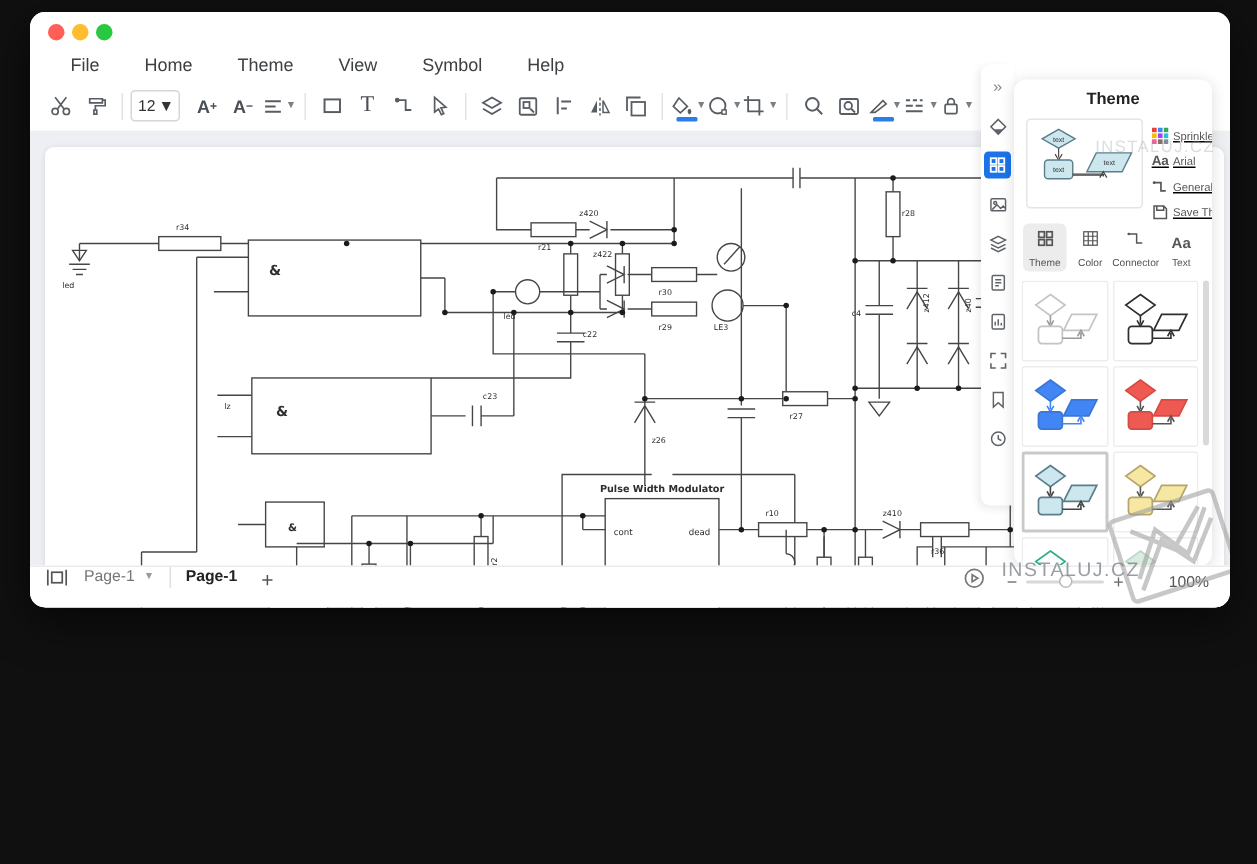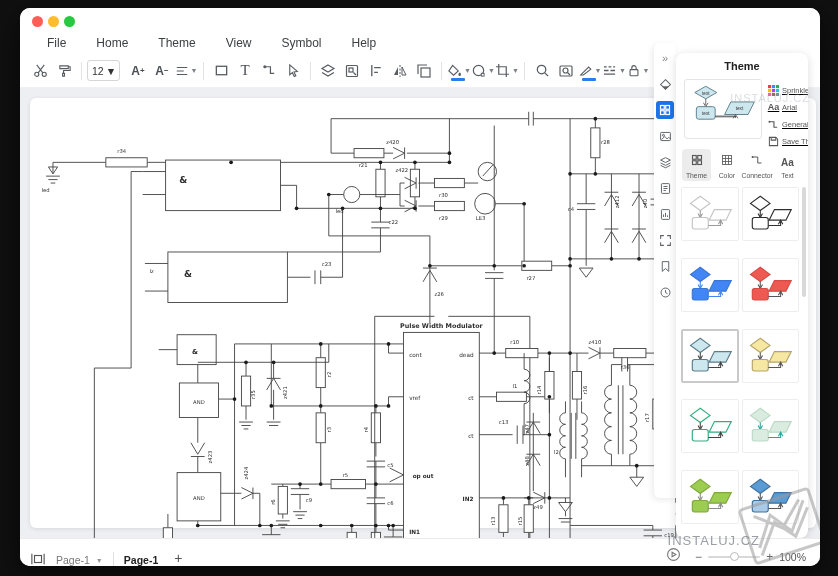--- a/index.html
+++ b/index.html
@@ -1,19 +1,19 @@
 <!DOCTYPE html>
 <html><head>
 <meta charset="utf-8">
 <style>
   * { margin:0; padding:0; box-sizing:border-box; }
   html,body { width:838px; height:576px; overflow:hidden; background:#101010;
     font-family:"Liberation Sans","DejaVu Sans",sans-serif; }
   #stage { position:absolute; inset:0; }
-  #window { position:absolute; left:20px; top:8px; width:800px; height:558px;
+  #window { position:absolute; left:20px; top:8px; width:800px; height:397px;
     background:#fff; border-radius:10px; overflow:hidden; box-shadow:0 8px 30px rgba(0,0,0,.6); }
 
   
   #titlebar { position:absolute; left:0; top:0; right:0; height:24px; background:#fff; }
   .tl { position:absolute; top:8px; width:11px; height:11px; border-radius:50%; }
 
   
   #menubar { position:absolute; left:0; top:24px; right:0; height:22px; display:flex; align-items:center; padding-left:12px; }
   .menu-item { font-size:12px; color:#3c4043; padding:3px 15px; cursor:default; }
 
@@ -59,32 +59,32 @@
   .tab { width:29px; height:32px; display:flex; flex-direction:column; align-items:center; justify-content:center; border-radius:4px; color:#555; }
   .tab.sel { background:#ececec; }
   .tab .tlabel { font-size:6.8px; color:#555; margin-top:2px; }
   #thumbgrid { position:absolute; left:5px; right:9px; top:134px; bottom:0; display:grid;
     grid-template-columns:1fr 1fr; gap:3px; overflow:hidden; }
   .thumb { height:54px; background:#fff; border:1px solid #ededed; border-radius:2px; display:flex; align-items:center; justify-content:center; }
   .thumb.sel { border:2px solid #c9c9c9; box-shadow:0 0 0 1px #fff inset; }
   #pscroll { position:absolute; right:2px; top:134px; width:4px; height:110px; background:#d9d9d9; border-radius:2px; }
 
   
-  #bottombar { position:absolute; left:0; right:0; bottom:0; height:28px; background:#fff; border-top:1px solid #ebebeb; display:flex; align-items:flex-end; }
+  #bottombar { position:absolute; left:0; right:0; bottom:0; height:28px; background:#fff; border-top:1px solid #ebebeb; display:flex; align-items:flex-start; }
   #bottombar .bl { display:flex; align-items:center; }
   .pagetab-dd { font-size:10.5px; color:#777; margin-left:10px; display:flex; align-items:center; }
   .pagetab-dd .caret { margin-left:6px; font-size:7px; color:#999; }
   .vdiv { width:1px; height:14px; background:#e0e0e0; margin:0 10px; }
   .pagetab { font-size:10.5px; color:#222; font-weight:bold; }
   .addpage { font-size:14px; color:#555; margin-left:16px; }
   #zoomctrl { position:absolute; right:14px; display:flex; align-items:center; color:#666; }
   #zoomctrl .zbtn { font-size:12px; color:#666; margin:0 6px; }
   #slider { width:52px; height:2px; background:#d8d8d8; border-radius:1px; position:relative; }
   #knob { position:absolute; left:22px; top:-4px; width:9px; height:9px; border-radius:50%; background:#fff; border:1px solid #bbb; }
-  #zoomval { font-size:10.5px; color:#555; margin-left:0; }
+  #zoomval { font-size:10.5px; color:#555; margin-left:24px; }
 
   
   #wm-bottom { position:absolute; right:60px; bottom:18px; font-size:13px; letter-spacing:1px; color:rgba(120,125,133,.75); z-index:60; }
   #wm-top { position:absolute; right:10px; top:84px; font-size:11px; letter-spacing:1px; color:rgba(150,155,165,.35); z-index:60; }
   #wm-stamp { position:absolute; right:-12px; bottom:-14px; z-index:59; opacity:.55; }
 </style>
 </head>
 <body>
 
 <div id="stage">

